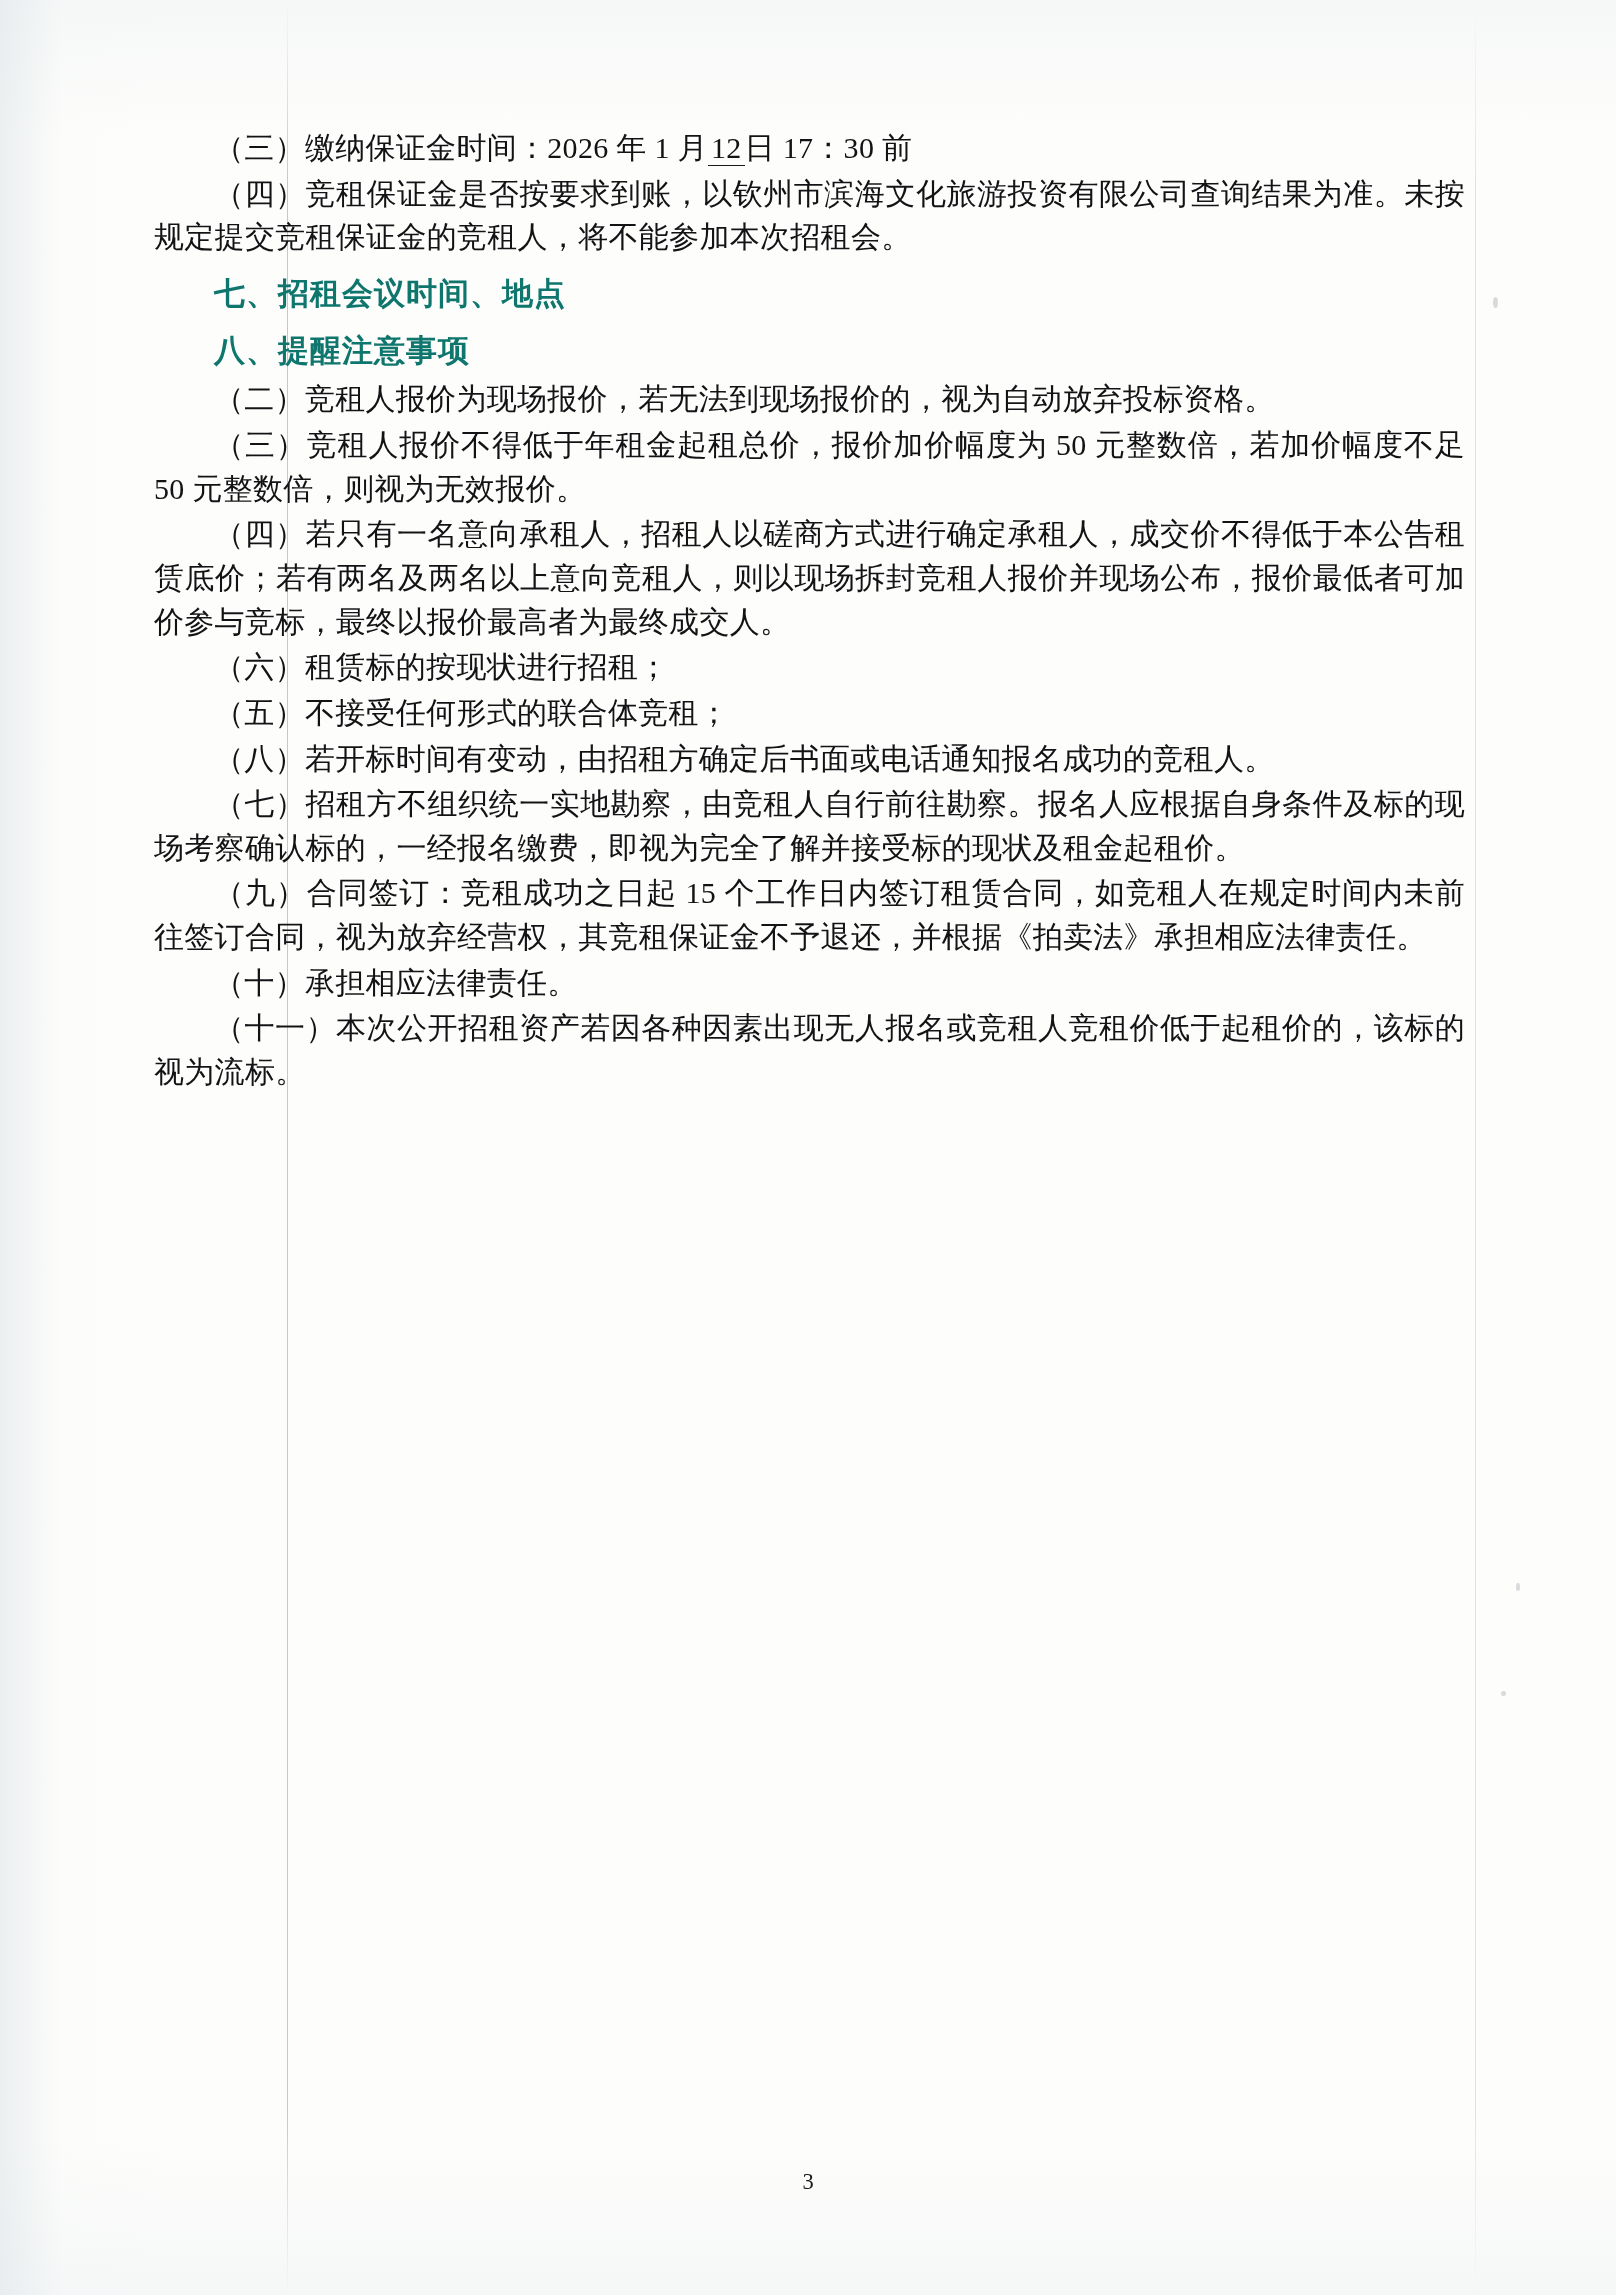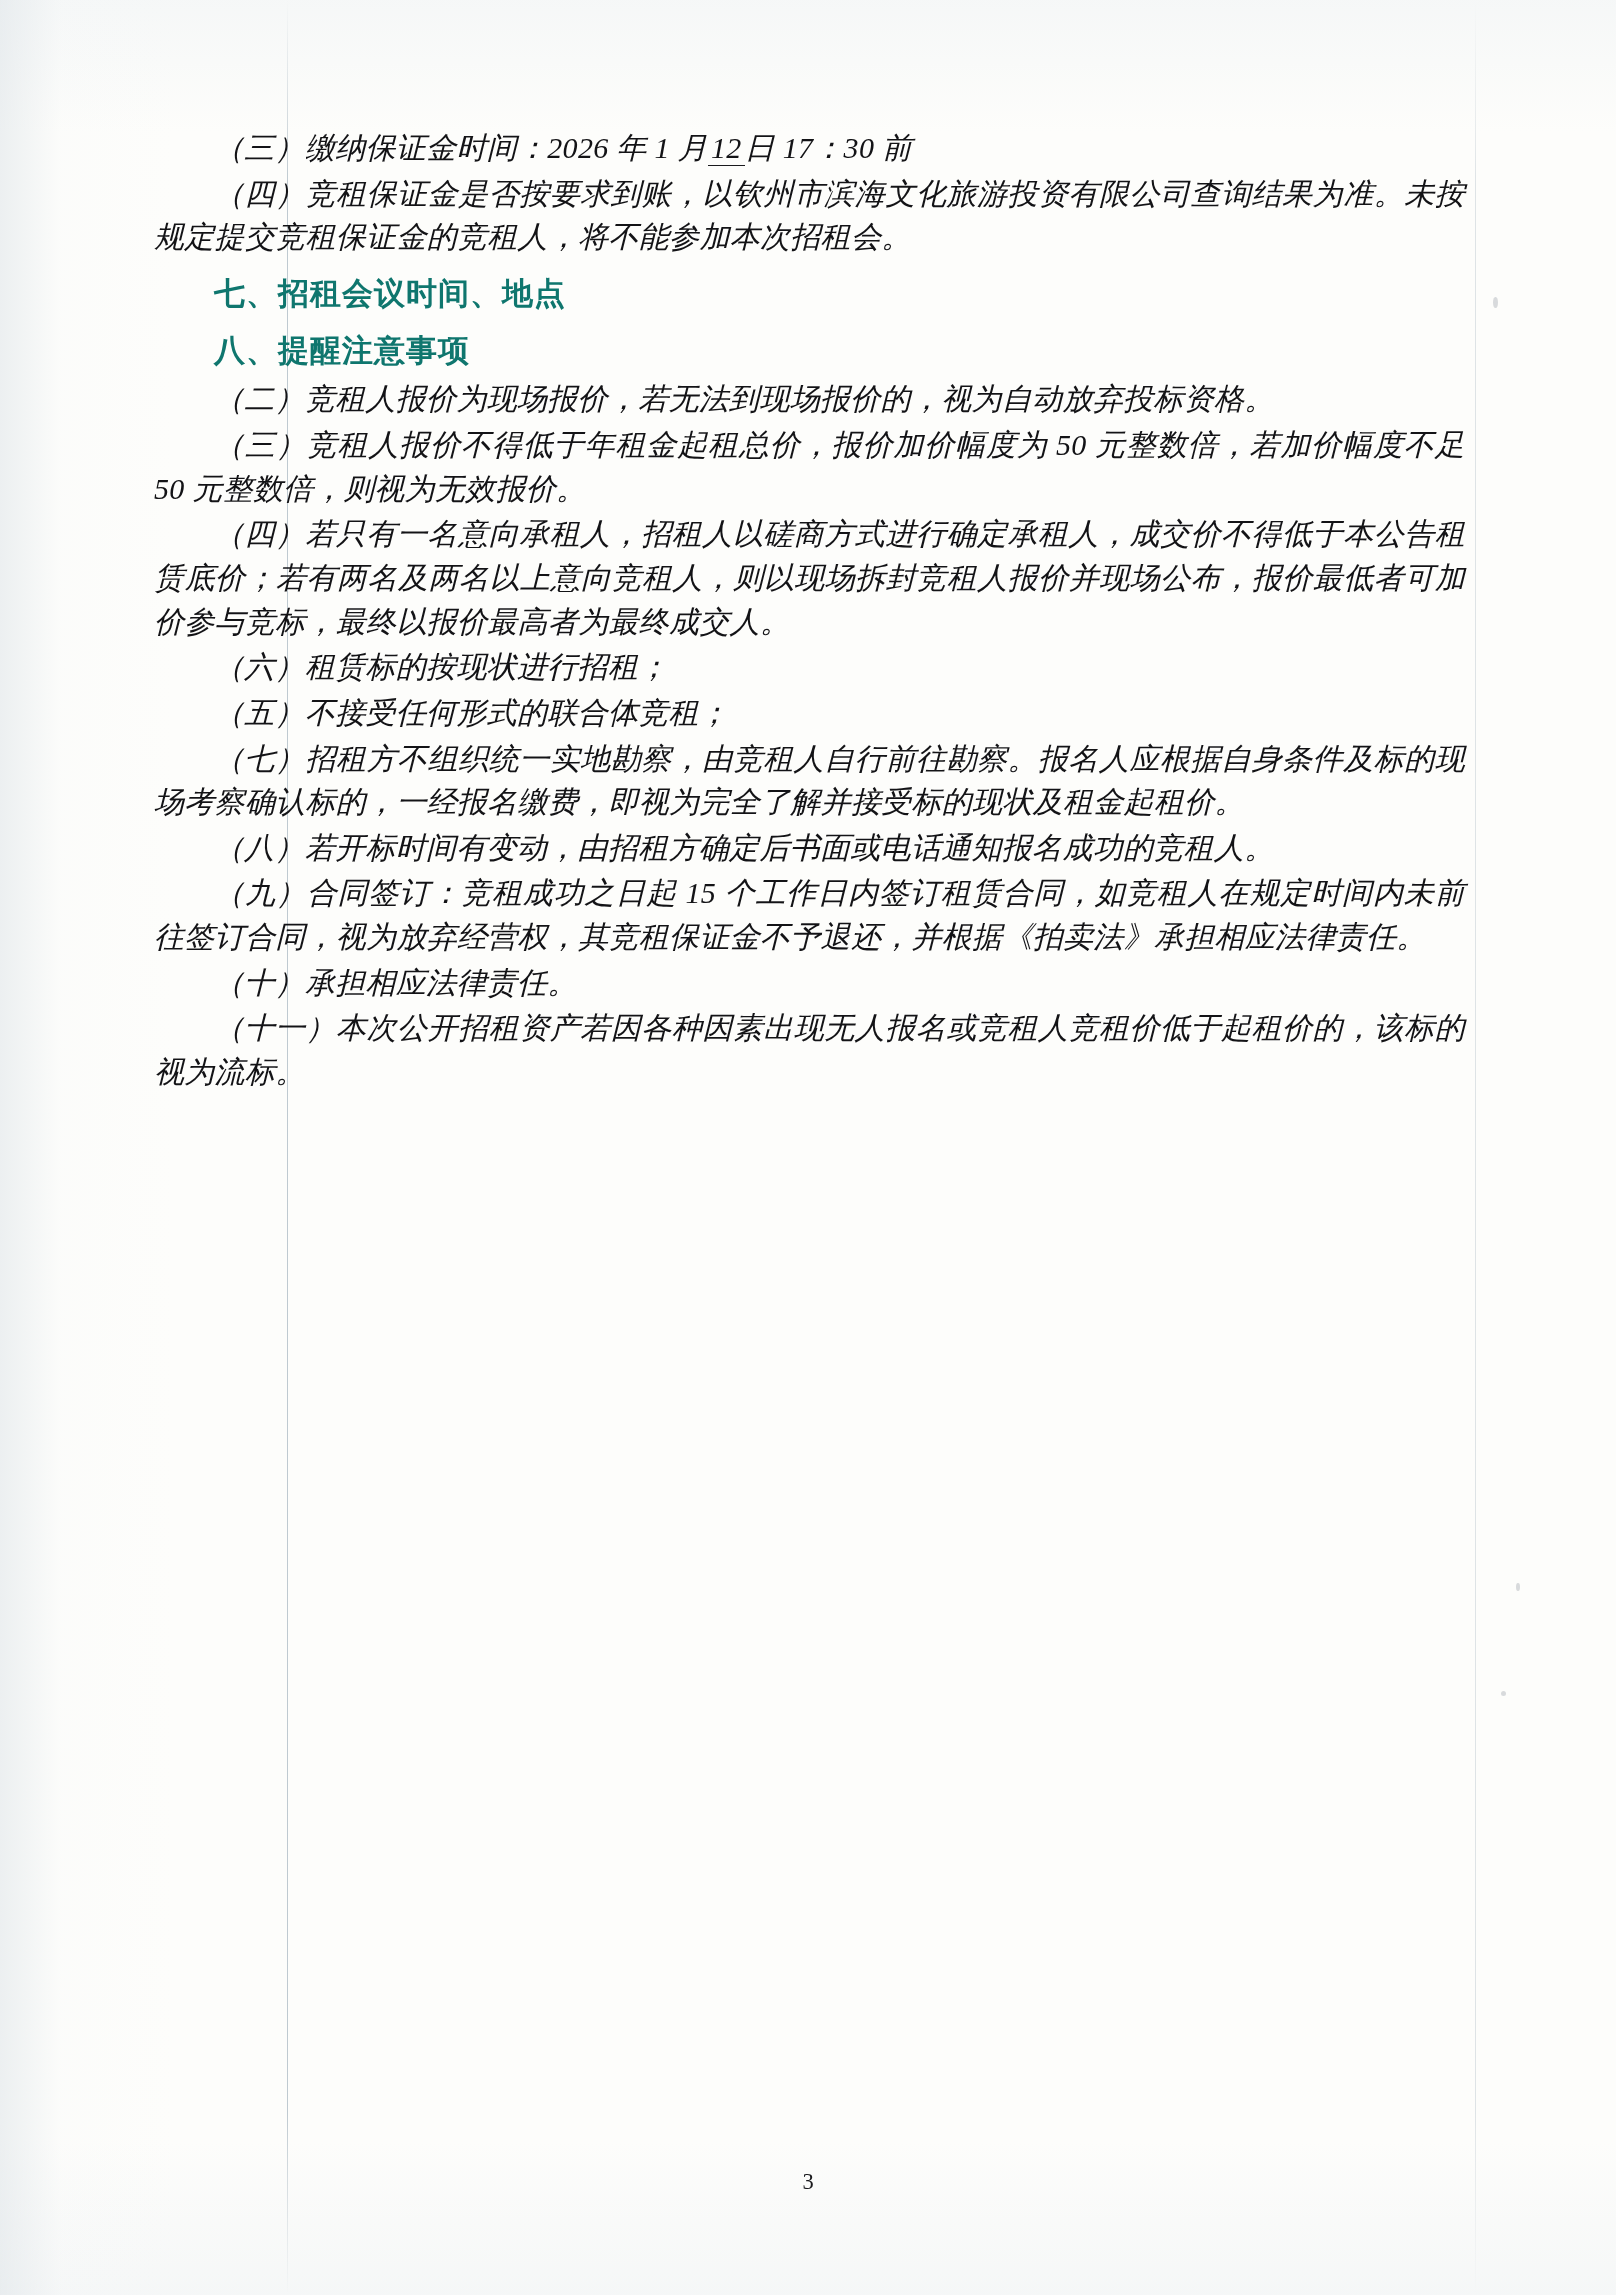--- a/index.html
+++ b/index.html
@@ -47,21 +47,20 @@
     margin: 0 0 2px 0;
     font-size: 30px;
     line-height: 1.455;
     letter-spacing: 0.3px;
     text-align: justify;
     text-justify: inter-ideograph;
     color: #131316;
   }
   p.indent {
     text-indent: 60px;
-    font-style: italic;
   }
   h2.heading {
     margin: 13.3px 0 5.1px 0;
     font-size: 31px;
     line-height: 1.4;
     font-weight: bold;
     text-indent: 60px;
     letter-spacing: 1px;
     font-family: "DejaVu Sans", "Liberation Sans", sans-serif;
     color: #0f766e;
@@ -112,22 +111,22 @@
 
 
 
     <h2 class="heading">八、提醒注意事项</h2>
 
     <p class="para indent">（二）竞租人报价为现场报价，若无法到现场报价的，视为自动放弃投标资格。</p>
     <p class="para indent">（三）竞租人报价不得低于年租金起租总价，报价加价幅度为 50 元整数倍，若加价幅度不足 50 元整数倍，则视为无效报价。</p>
     <p class="para indent">（四）若只有一名意向承租人，招租人以磋商方式进行确定承租人，成交价不得低于本公告租赁底价；若有两名及两名以上意向竞租人，则以现场拆封竞租人报价并现场公布，报价最低者可加价参与竞标，最终以报价最高者为最终成交人。</p>
     <p class="para indent">（六）租赁标的按现状进行招租；</p>
     <p class="para indent">（五）不接受任何形式的联合体竞租；</p>
+    <p class="para indent">（八）若开标时间有变动，由招租方确定后书面或电话通知报名成功的竞租人。</p>
     <p class="para indent">（七）招租方不组织统一实地勘察，由竞租人自行前往勘察。报名人应根据自身条件及标的现场考察确认标的，一经报名缴费，即视为完全了解并接受标的现状及租金起租价。</p>
-    <p class="para indent">（八）若开标时间有变动，由招租方确定后书面或电话通知报名成功的竞租人。</p>
     <p class="para indent">（九）合同签订：竞租成功之日起 15 个工作日内签订租赁合同，如竞租人在规定时间内未前往签订合同，视为放弃经营权，其竞租保证金不予退还，并根据《拍卖法》承担相应法律责任。</p>
     <p class="para indent">（十）承担相应法律责任。</p>
     <p class="para indent">（十一）本次公开招租资产若因各种因素出现无人报名或竞租人竞租价低于起租价的，该标的视为流标。</p>
 
   </div>
 
   <div class="page-number">3</div>
 
 </div>
 

